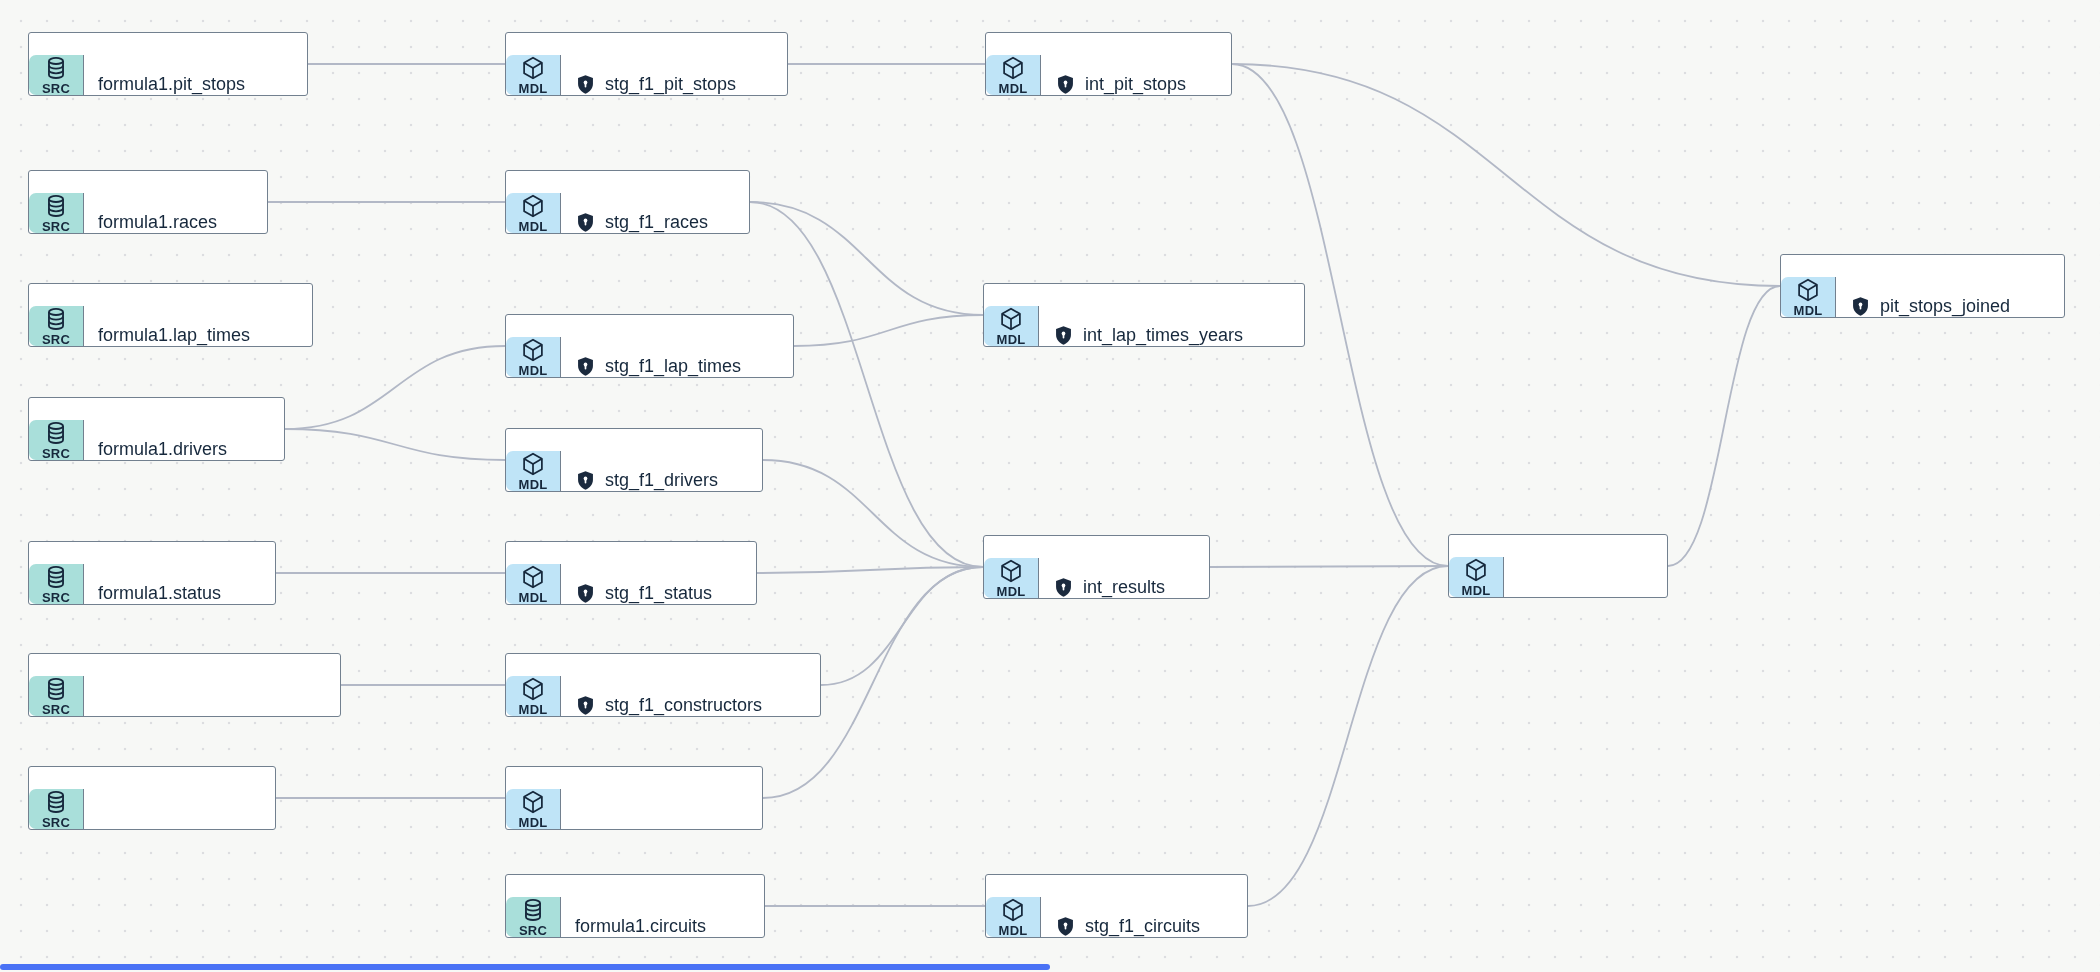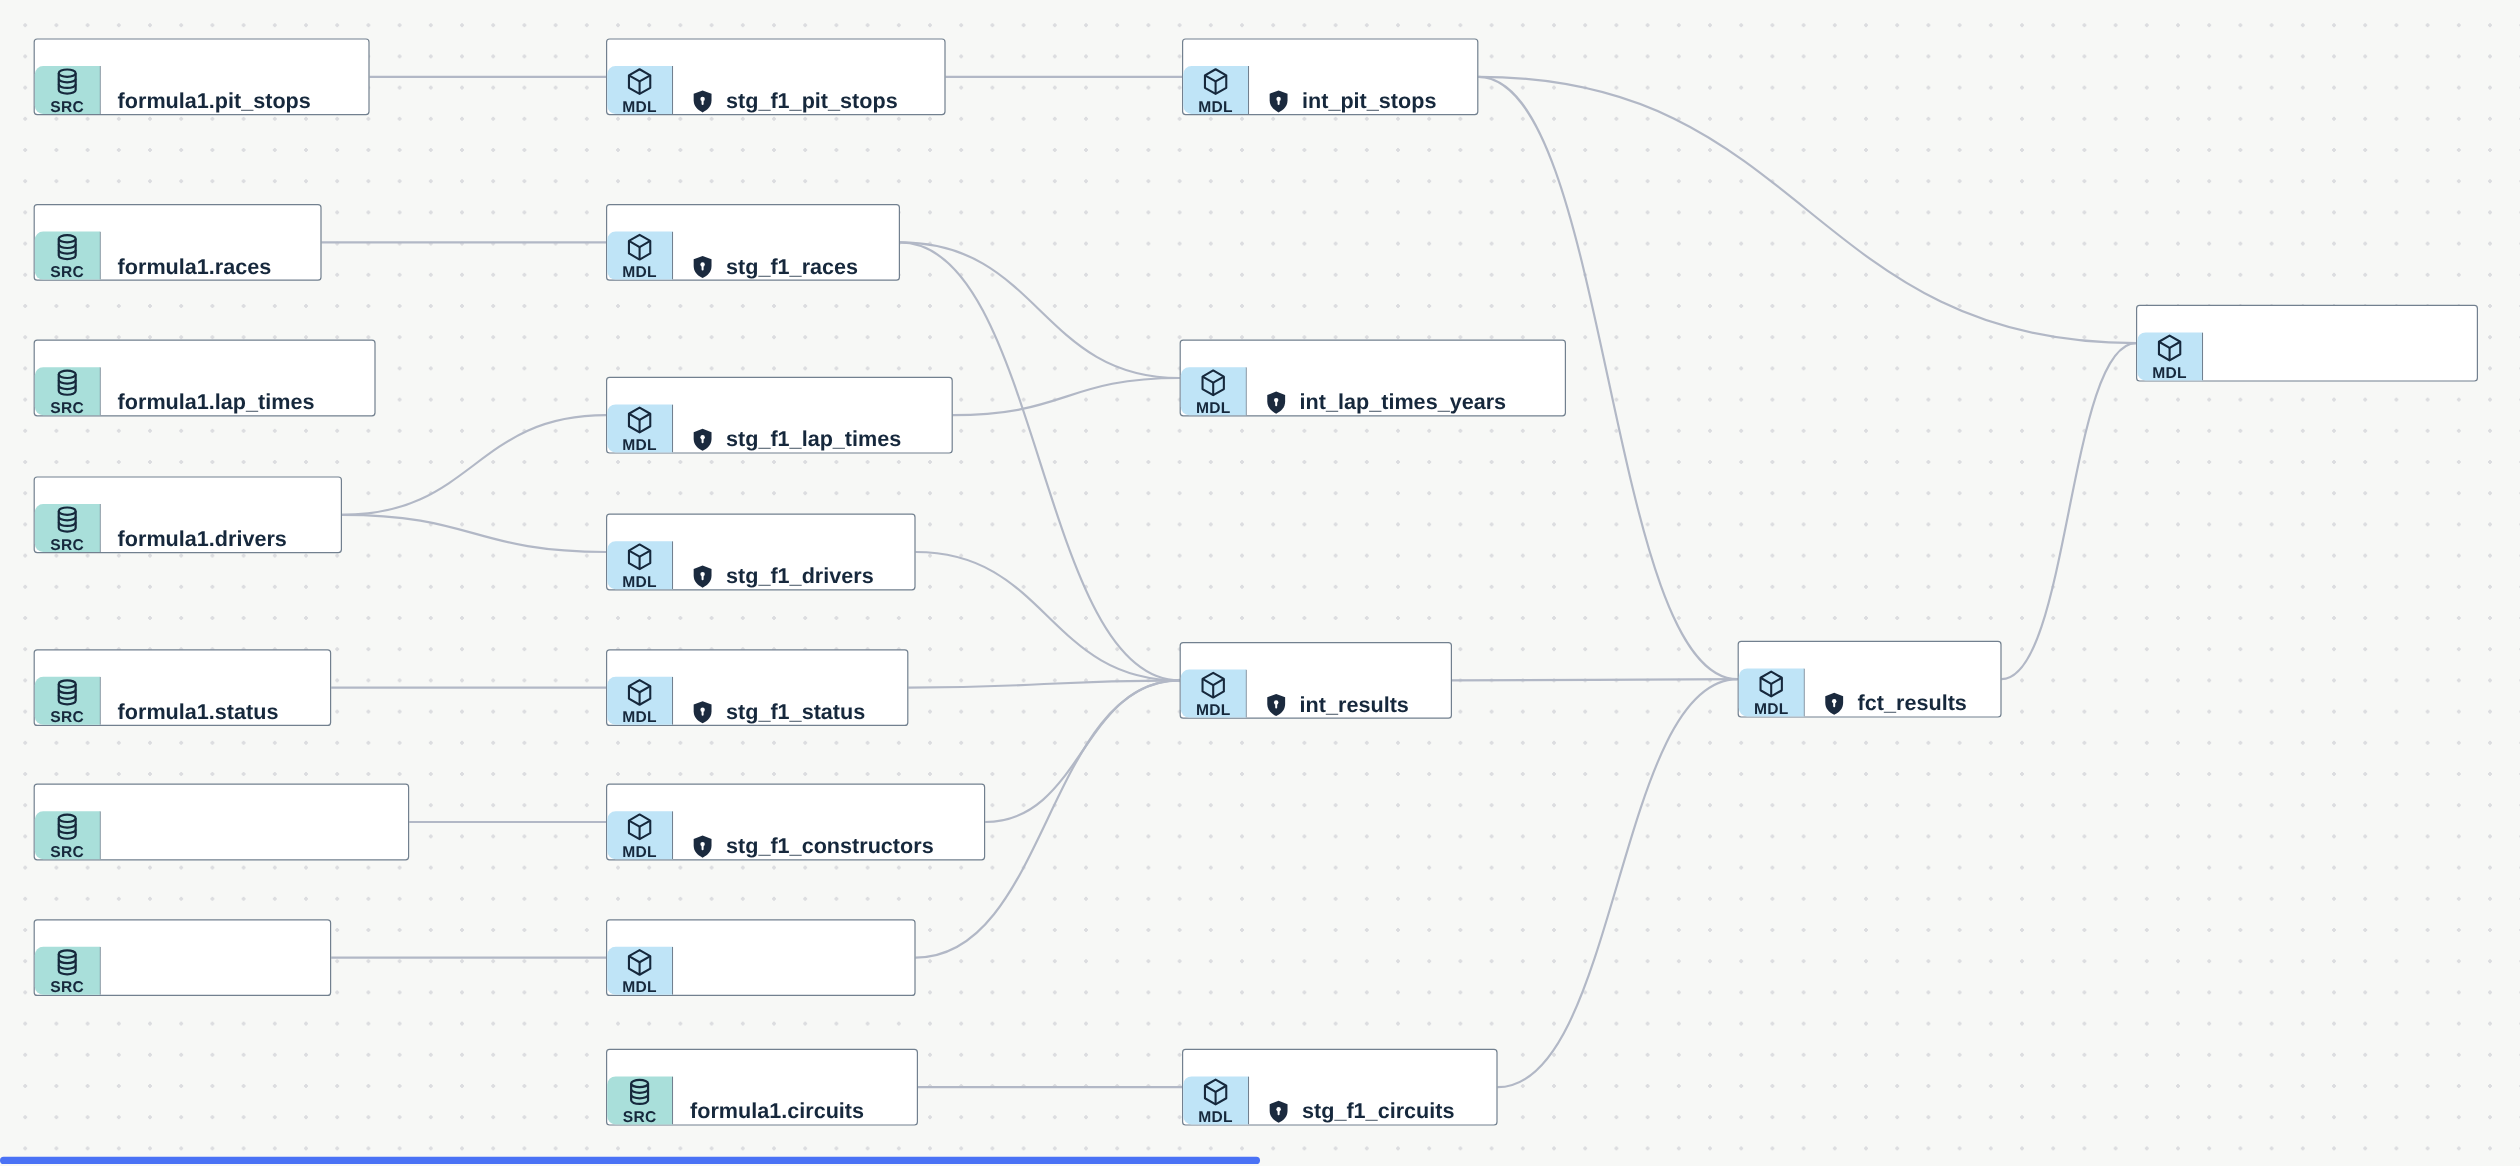--- a/index.html
+++ b/index.html
@@ -30,21 +30,21 @@
     border-top-left-radius:7px; border-bottom-left-radius:7px;
   }
   .badge.kind-source{background:var(--srcbg);}
   .badge.kind-model{background:var(--mdlbg);}
   .badge-label{font-size:13px; font-weight:700; letter-spacing:0.2px; line-height:1;}
   .badge .icon{display:flex; line-height:0;}
   .body{
     display:flex; align-items:center; gap:9px;
     padding:0 12px 0 14px; white-space:nowrap; overflow:hidden; flex:1;
   }
-  .node-label{font-size:18px; font-weight:700;}
+  .node-label{font-size:18px; font-weight:400;}
   .shield{display:flex; line-height:0; flex:0 0 auto;}
   #h-scrollbar{
     position:absolute; left:0; bottom:2px; height:6px; width:1050px;
     background:var(--scrollbar); border-radius:3px;
   }
 </style>
 </head>
 <body>
 
 <div id="canvas">
@@ -430,38 +430,38 @@
         <div class="badge kind-model">
           <span class="icon">
             <svg viewBox="0 0 24 24" width="26" height="26" fill="none" stroke="currentColor" stroke-width="1.6" stroke-linejoin="round">
               <path d="M12 2.5l8.2 4.7v9.6L12 21.5l-8.2-4.7V7.2L12 2.5z"></path>
               <path d="M3.8 7.2L12 11.9l8.2-4.7"></path>
               <path d="M12 11.9v9.6"></path>
             </svg>
           </span>
           <span class="badge-label">MDL</span>
         </div>
-        <div class="body">
-          <span class="shield">
-            <svg viewBox="0 0 24 24" width="21" height="21">
-              <path fill="var(--shield)" d="M12 1.5l8.5 3.2v6.3c0 5.3-3.6 9.2-8.5 11.5C7.1 20.2 3.5 16.3 3.5 11V4.7L12 1.5z"></path>
-              <circle cx="12" cy="9.6" r="2.1" fill="#ffffff"></circle>
-              <rect x="11.05" y="10.8" width="1.9" height="4.6" rx="0.95" fill="#ffffff"></rect>
-            </svg>
-          </span>
-          <span class="node-label">fct_results</span>
-        </div>
       </div>
       <div class="node" style="left: 1780px; top: 254px; width: 285px;">
         <div class="badge kind-model">
           <span class="icon">
             <svg viewBox="0 0 24 24" width="26" height="26" fill="none" stroke="currentColor" stroke-width="1.6" stroke-linejoin="round">
               <path d="M12 2.5l8.2 4.7v9.6L12 21.5l-8.2-4.7V7.2L12 2.5z"></path>
               <path d="M3.8 7.2L12 11.9l8.2-4.7"></path>
               <path d="M12 11.9v9.6"></path>
             </svg>
           </span>
           <span class="badge-label">MDL</span>
+        </div>
+        <div class="body">
+          <span class="shield">
+            <svg viewBox="0 0 24 24" width="21" height="21">
+              <path fill="var(--shield)" d="M12 1.5l8.5 3.2v6.3c0 5.3-3.6 9.2-8.5 11.5C7.1 20.2 3.5 16.3 3.5 11V4.7L12 1.5z"></path>
+              <circle cx="12" cy="9.6" r="2.1" fill="#ffffff"></circle>
+              <rect x="11.05" y="10.8" width="1.9" height="4.6" rx="0.95" fill="#ffffff"></rect>
+            </svg>
+          </span>
+          <span class="node-label">pit_stops_joined</span>
         </div>
       </div>
     </div>
   <div id="h-scrollbar"></div>
 </div>
 
 </body></html>

